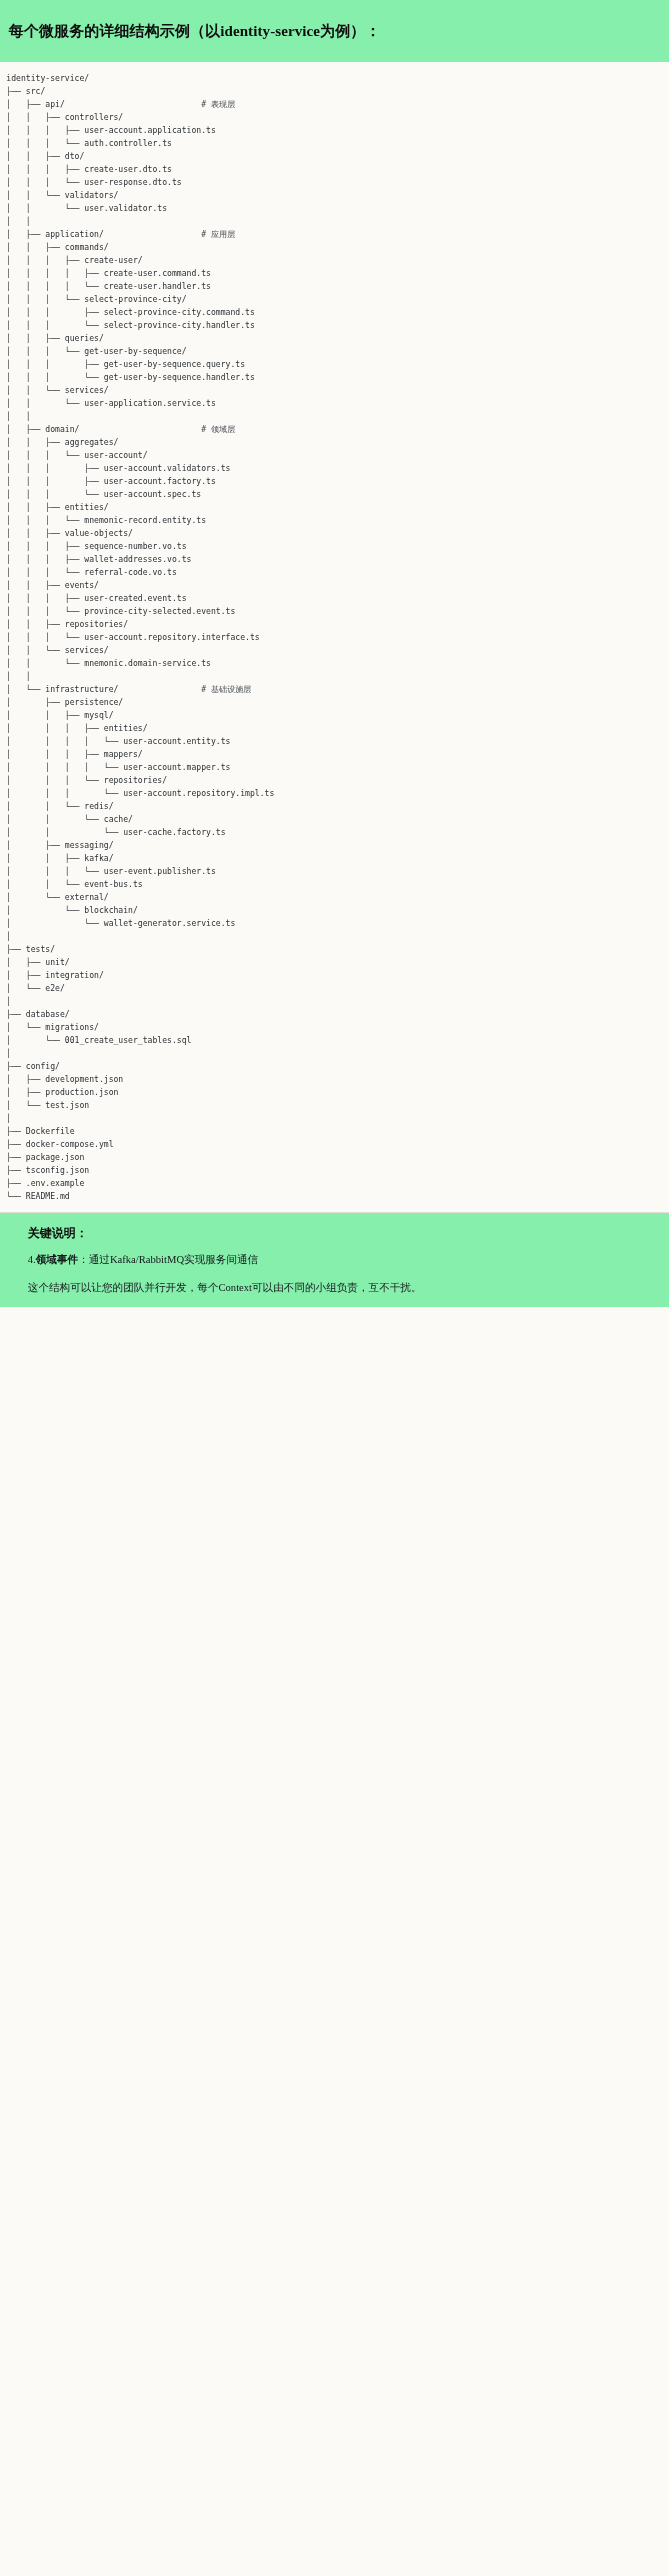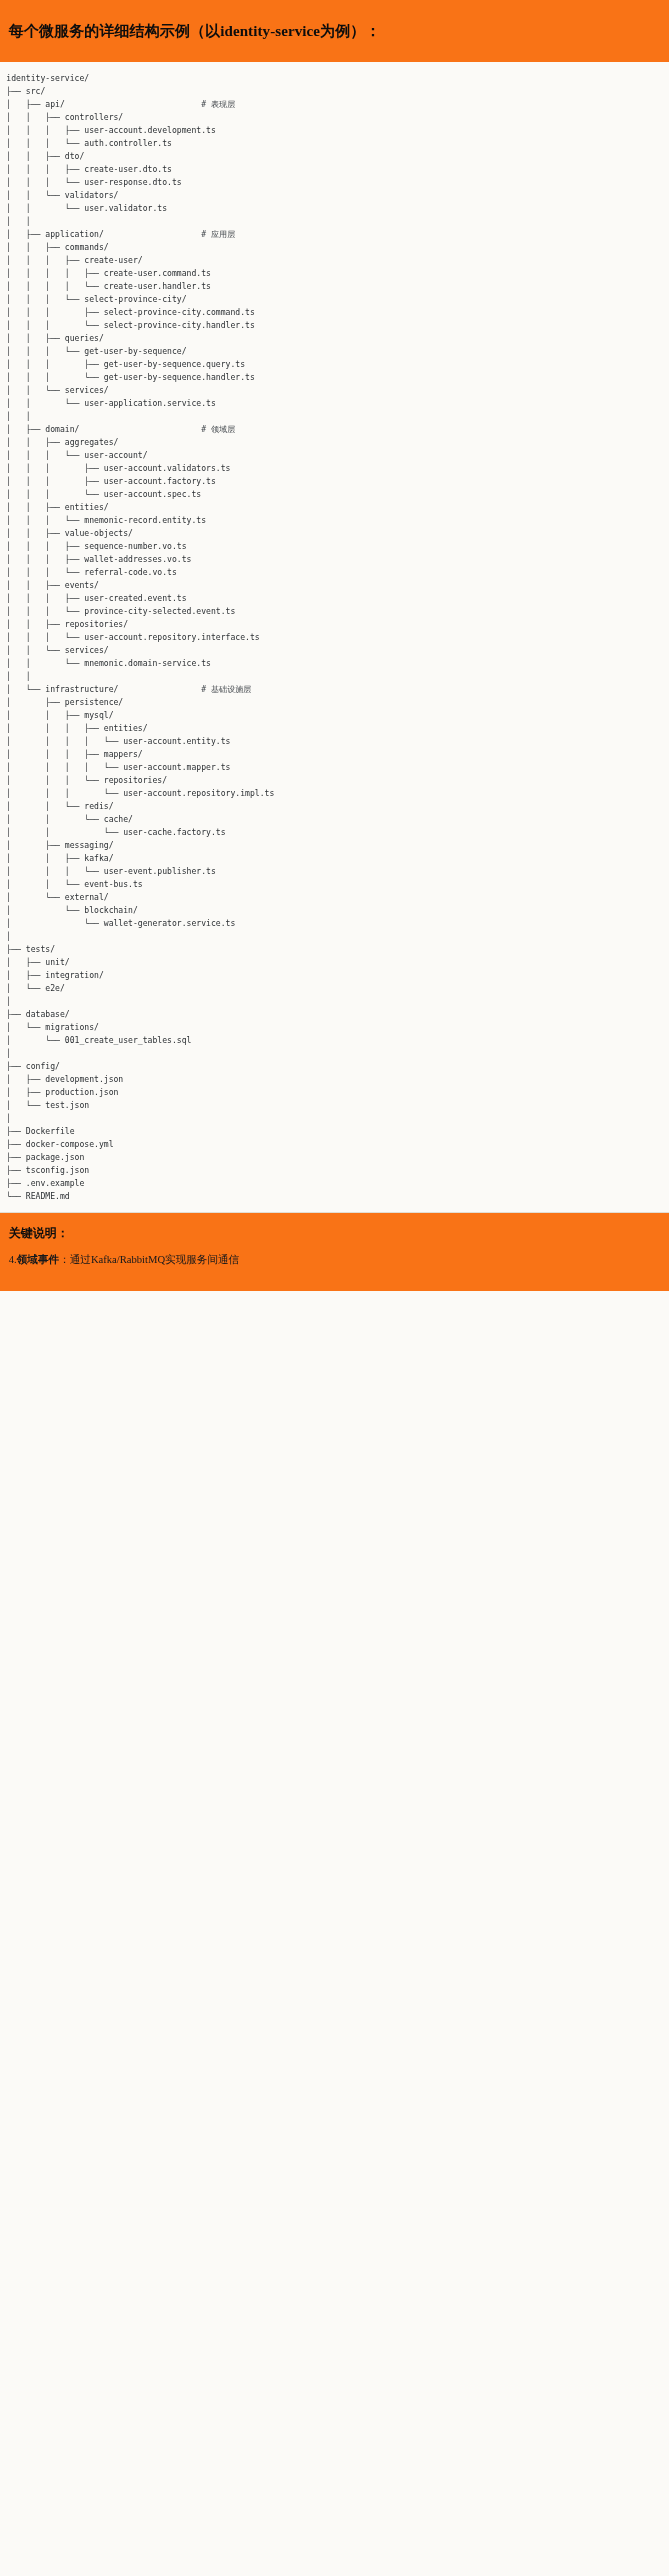--- a/index.html
+++ b/index.html
@@ -9,21 +9,21 @@
   }
   body {
     width: 669px;
     font-family: "Liberation Serif", serif;
     color: #111111;
     -webkit-font-smoothing: antialiased;
   }
   .page {
     width: 669px;
     box-sizing: border-box;
-    background: #f97316;
+    background: #86efac;
   }
 
   
   .title-block {
     padding: 11.3px 8.8px 10px 8.8px;
   }
   .title {
     font-family: "Liberation Serif", serif;
     font-weight: bold;
     font-size: 15px;
@@ -55,20 +55,21 @@
     tab-size: 4;
   }
   pre.tree .cmt {
     color: #44494e;
     text-align: right;
   }
 
   
   .notes-block {
     padding: 12.5px 8.8px 11.3px 8.8px;
+    margin-left: 19px;
   }
   .notes-heading {
     font-family: "Liberation Serif", serif;
     font-weight: bold;
     font-size: 12px;
     color: #0d0d0d;
     margin: 0 0 10px 0;
   }
   ol.notes {
     list-style: none;
@@ -110,21 +111,21 @@
   <div class="title-block">
     <h1 class="title">每个微服务的详细结构示例（以identity-service为例）：</h1>
   </div>
   <hr class="rule">
 
   <div class="tree-block">
     <pre class="tree" id="tree-pre"><span><span>identity-service/</span></span>
 <span><span>├── src/</span></span>
 <span><span>│   ├── api/</span><span>                            </span><span class="cmt"># 表现层</span></span>
 <span><span>│   │   ├── controllers/</span></span>
-<span><span>│   │   │   ├── user-account.development.ts</span></span>
+<span><span>│   │   │   ├── user-account.application.ts</span></span>
 <span><span>│   │   │   └── auth.controller.ts</span></span>
 <span><span>│   │   ├── dto/</span></span>
 <span><span>│   │   │   ├── create-user.dto.ts</span></span>
 <span><span>│   │   │   └── user-response.dto.ts</span></span>
 <span><span>│   │   └── validators/</span></span>
 <span><span>│   │       └── user.validator.ts</span></span>
 <span><span>│   │</span></span>
 <span><span>│   ├── application/</span><span>                    </span><span class="cmt"># 应用层</span></span>
 <span><span>│   │   ├── commands/</span></span>
 <span><span>│   │   │   ├── create-user/</span></span>
@@ -201,16 +202,17 @@
 <span><span>├── .env.example</span></span>
 <span><span>└── README.md</span></span></pre>
   </div>
   <hr class="rule">
 
   <div class="notes-block">
     <div class="notes-heading">关键说明：</div>
     <ol class="notes" id="notes-list">
         <li><span class="num">4.</span><span class="term">领域事件</span><span class="sep">：</span><span class="desc">通过Kafka/RabbitMQ实现服务间通信</span></li>
       </ol>
+    <div class="closing">这个结构可以让您的团队并行开发，每个Context可以由不同的小组负责，互不干扰。</div>
   </div>
 
 </div>
 
 
 </body></html>

